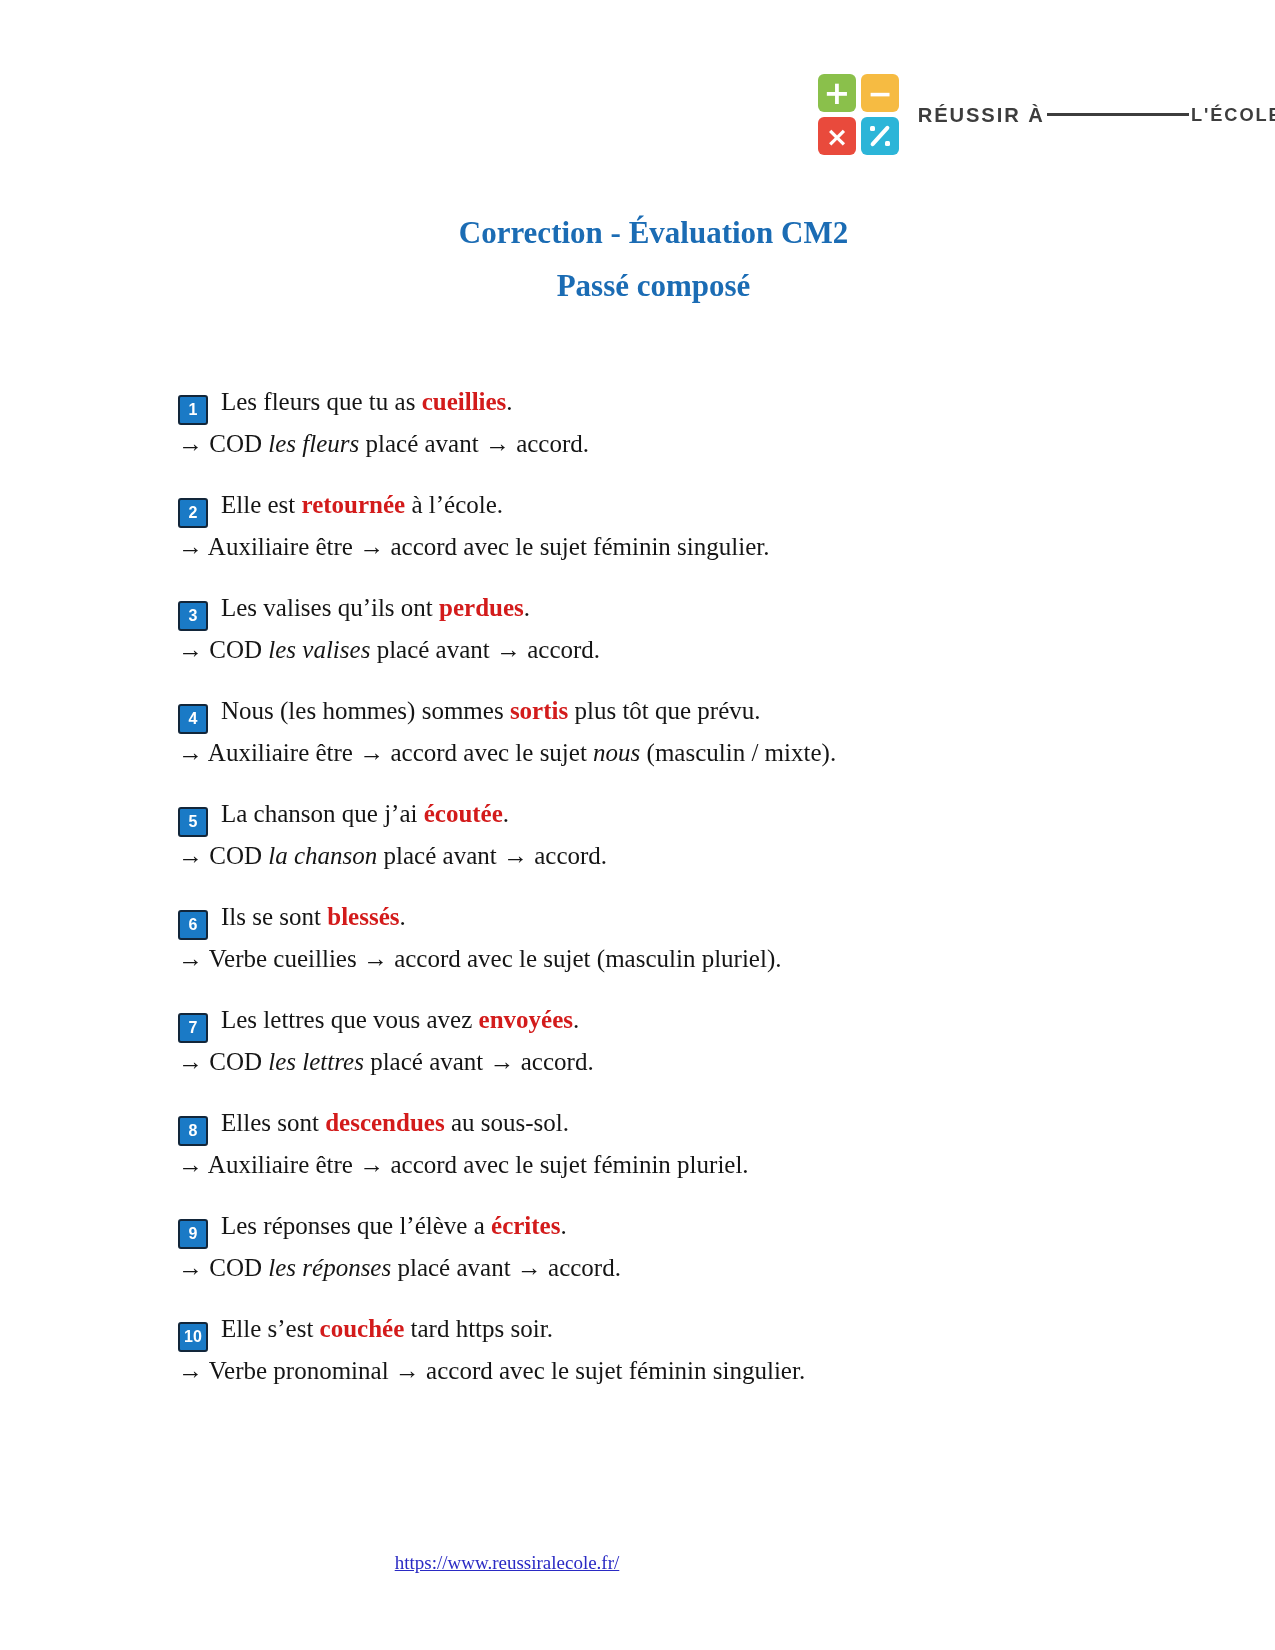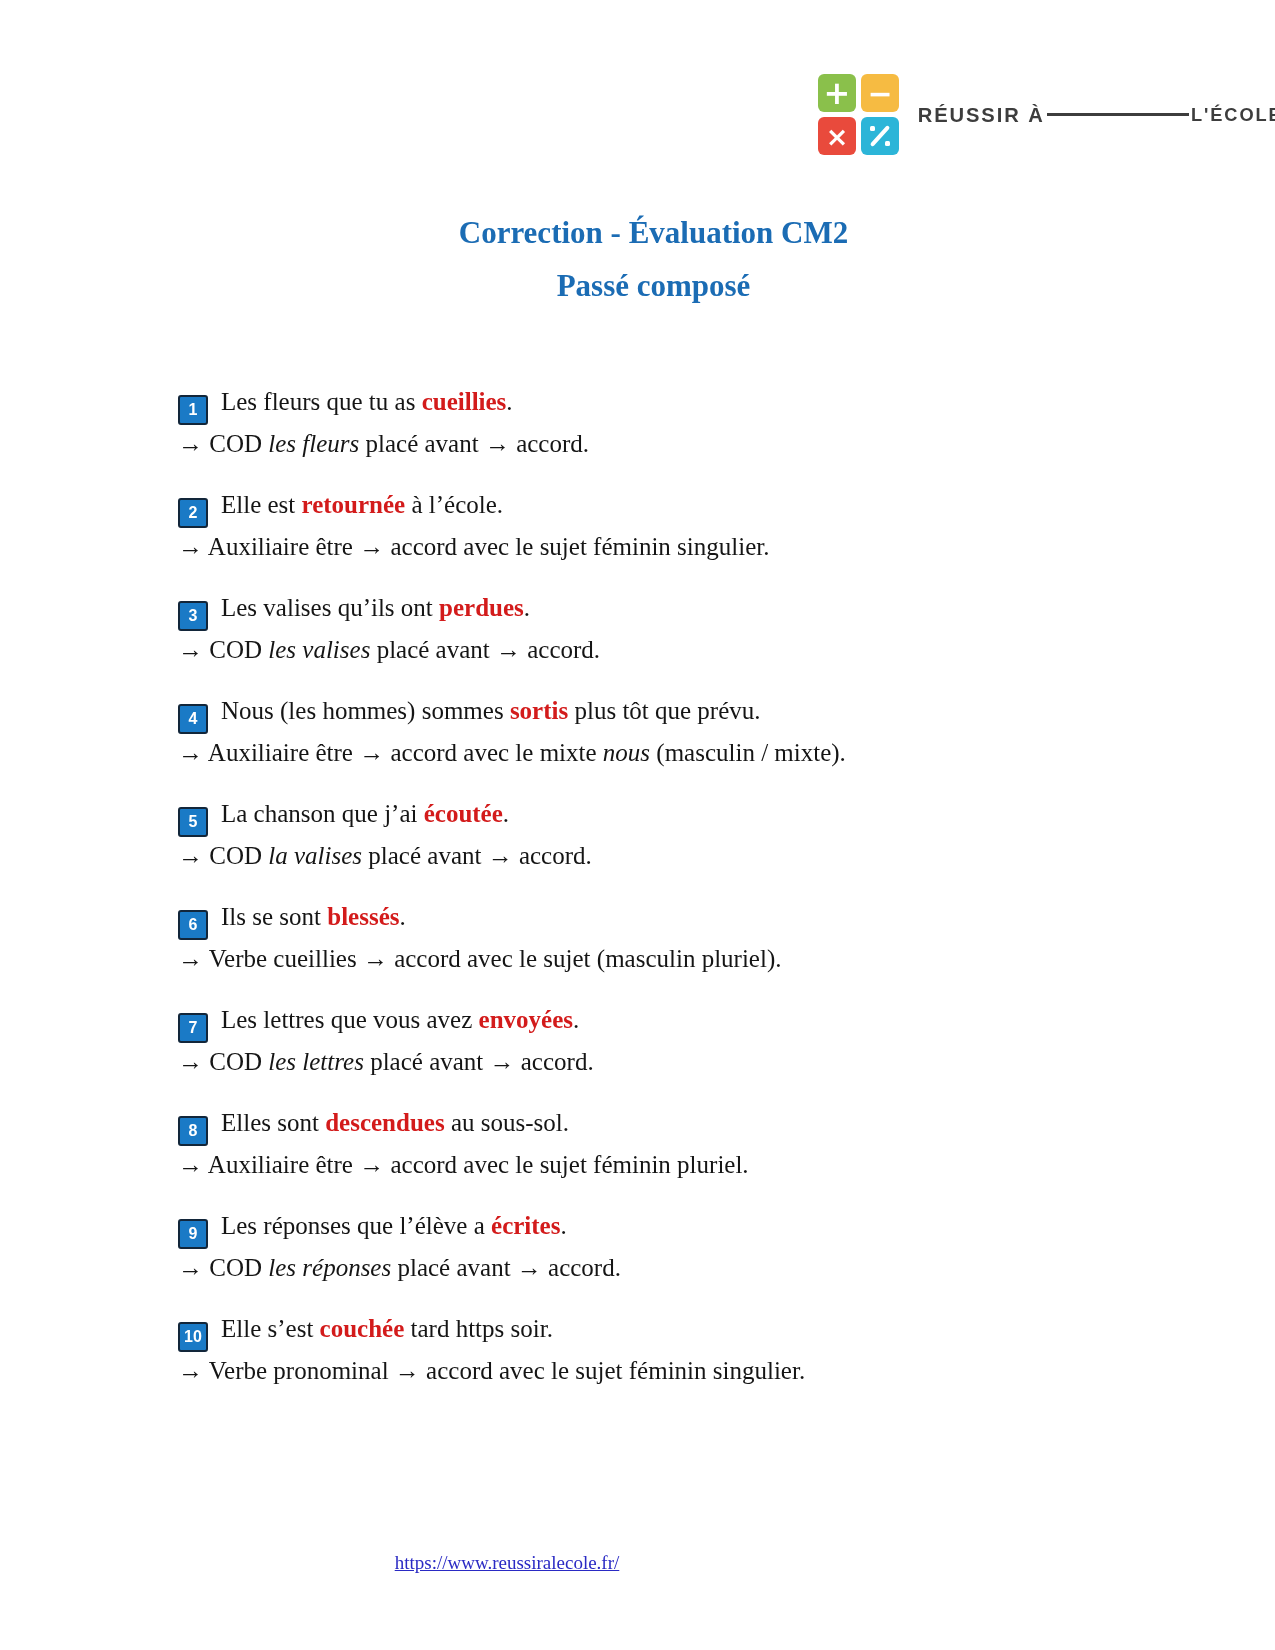--- a/index.html
+++ b/index.html
@@ -90,28 +90,28 @@
     <div class="line">
       <span class="badge">3</span><span><span>Les valises qu’ils ont </span><span class="red">perdues</span><span>.</span></span>
     </div>
     <div class="line"><span>→ COD </span><span class="it">les valises</span><span> placé avant → accord.</span></div>
   </div>
 
   <div class="item">
     <div class="line">
       <span class="badge">4</span><span><span>Nous (les hommes) sommes </span><span class="red">sortis</span><span> plus tôt que prévu.</span></span>
     </div>
-    <div class="line"><span>→ Auxiliaire être → accord avec le mixte </span><span class="it">nous</span><span> (masculin / mixte).</span></div>
+    <div class="line"><span>→ Auxiliaire être → accord avec le sujet </span><span class="it">nous</span><span> (masculin / mixte).</span></div>
   </div>
 
   <div class="item">
     <div class="line">
       <span class="badge">5</span><span><span>La chanson que j’ai </span><span class="red">écoutée</span><span>.</span></span>
     </div>
-    <div class="line"><span>→ COD </span><span class="it">la valises</span><span> placé avant → accord.</span></div>
+    <div class="line"><span>→ COD </span><span class="it">la chanson</span><span> placé avant → accord.</span></div>
   </div>
 
   <div class="item">
     <div class="line">
       <span class="badge">6</span><span><span>Ils se sont </span><span class="red">blessés</span><span>.</span></span>
     </div>
     <div class="line"><span>→ Verbe cueillies → accord avec le sujet (masculin pluriel).</span><span class="it"></span><span></span></div>
   </div>
 
   <div class="item">

